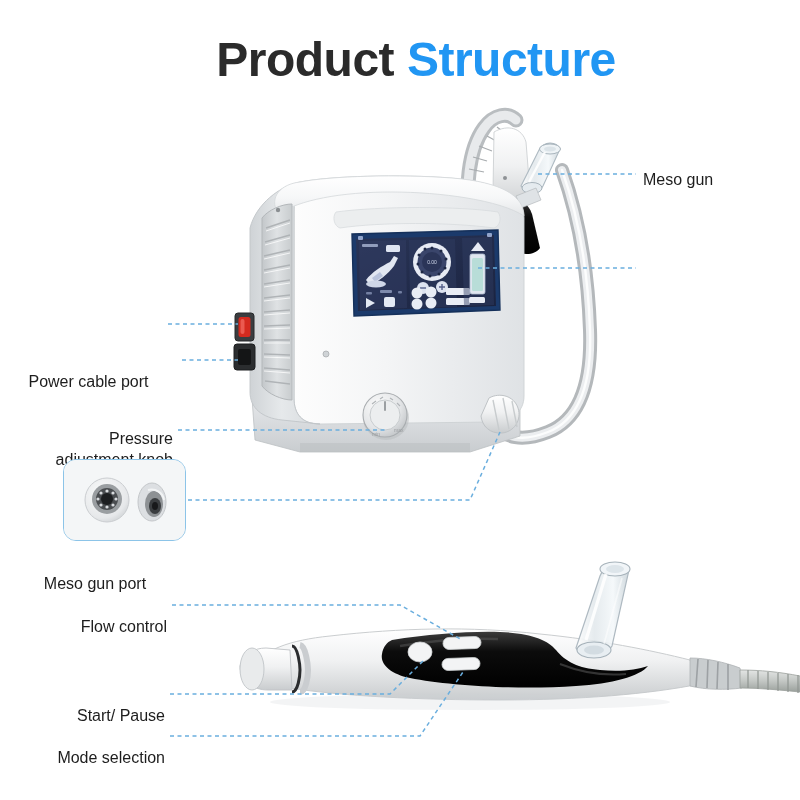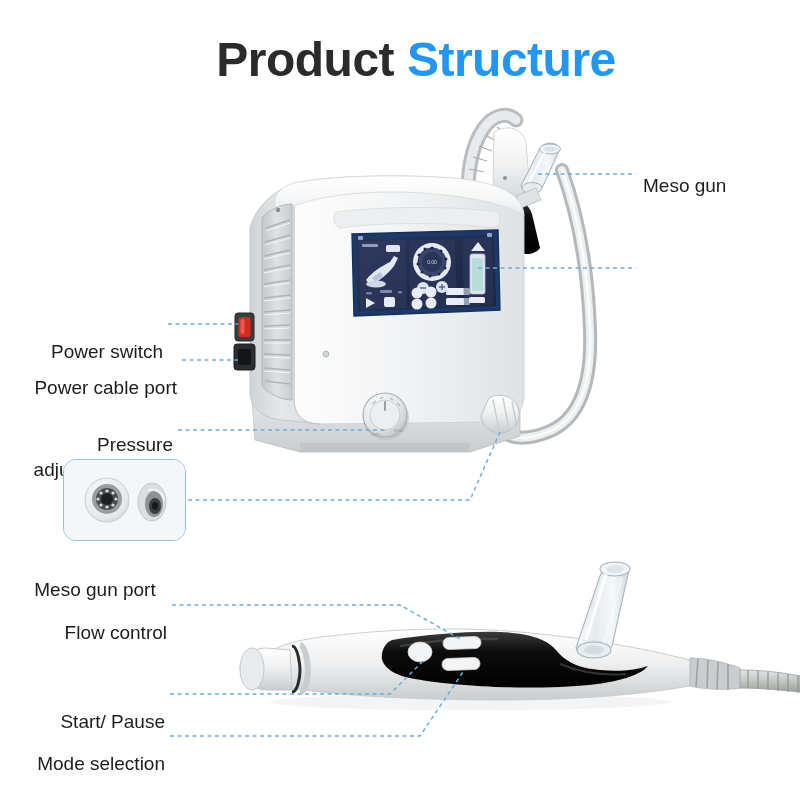--- a/index.html
+++ b/index.html
@@ -29,21 +29,21 @@
     letter-spacing: -0.5px;
     line-height: 1.1;
     white-space: nowrap;
   }
   #title .t-dark { color: #2b2b2b; }
   #title .t-blue { color: #2196f3; }
 
   
   .label {
     position: absolute;
-    font-size: 19px;
+    font-size: 16px;
     color: #1d1d1d;
     line-height: 1.28;
     white-space: pre-line;
   }
   .label.right { text-align: left; }
   .label.left  { text-align: right; }
 
   
   #leaders, #art {
     position: absolute;
@@ -451,25 +451,22 @@
       <path d="M170 694 L 390 694 L 424 660"></path>
       <path d="M170 736 L 420 736 L 463 672"></path>
     </g>
   </svg>
 
   <div class="label right" style="left:643px; top:150px;">
     <span>Meso gun</span>
   </div>
 
 
-  <div class="label left" style="left:0px; top:316px; width:163px;">
-    <span>Power switch</span>
-  </div>
-
-  <div class="label left" style="left:0px; top:352px; width:177px;">
+
+  <div class="label left" style="left:0px; top:352px; width:177px;text-align:center;">
     <span>Power cable port</span>
   </div>
 
   <div class="label left" style="left:0px; top:409px; width:173px;">
     <span>Pressure
 adjustment knob</span>
   </div>
 
   <div class="label left" style="left:0px; top:554px; width:190px; text-align:center;">
     <span>Meso gun port</span>

